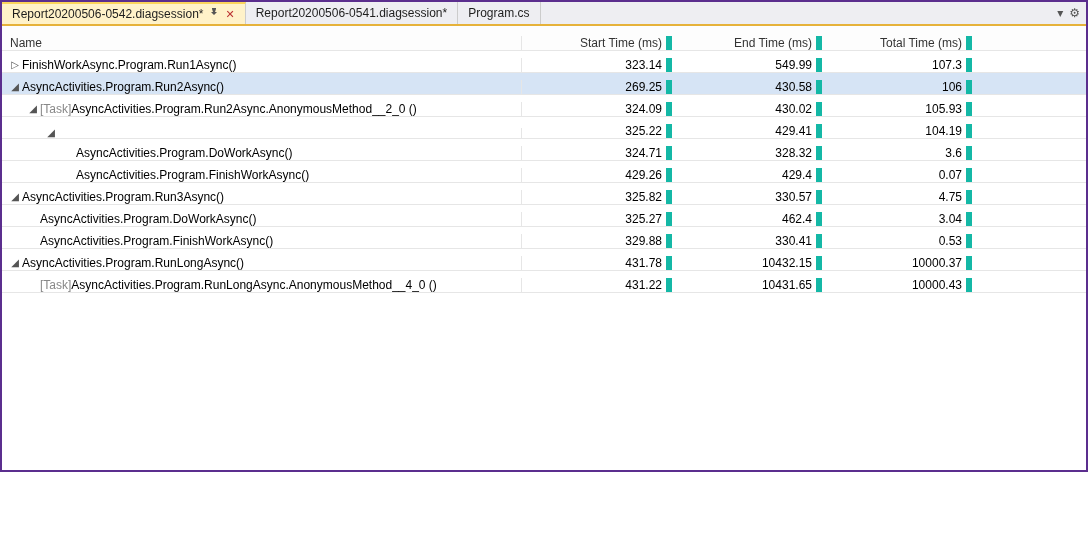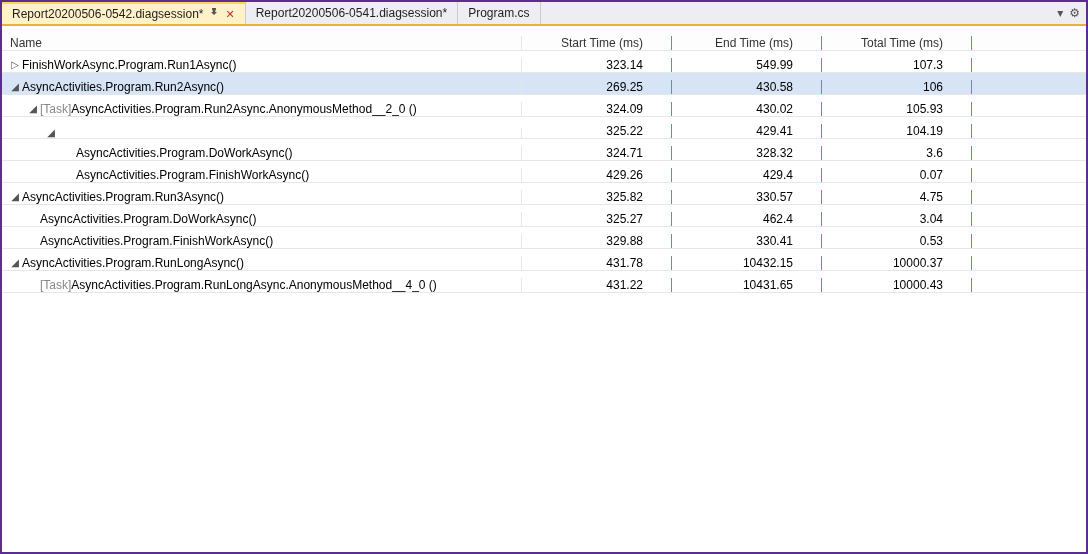--- a/index.html
+++ b/index.html
@@ -8,21 +8,21 @@
     width: 1088px;
     height: 554px;
     font-family: "Segoe UI", Tahoma, sans-serif;
     font-size: 12px;
     background: #fff;
     overflow: hidden;
     box-sizing: border-box;
   }
   .frame {
     width: 1088px;
-    height: 554px;
+    height: 472px;
     border: 2px solid #5b2e8e;
     box-sizing: border-box;
     display: flex;
     flex-direction: column;
     background: #fff;
   }
   .tabbar {
     height: 22px;
     background: #eeeef2;
     display: flex;
@@ -92,23 +92,23 @@
     display: flex;
     align-items: center;
     overflow: hidden;
     text-overflow: ellipsis;
     white-space: nowrap;
     border-right: 1px solid #e6e6e6;
   }
   .col-num {
     flex: 0 0 150px;
     text-align: right;
-    padding-right: 28px;
-    box-sizing: border-box;
-    border-right: 1px solid #14b8a6;
+    padding-right: 4px;
+    box-sizing: border-box;
+    border-right: 6px solid #14b8a6;
   }
   .header-row .col-name, .header-row .col-num {
     color: #333;
   }
   .row.selected {
     background: #d6e4f5;
   }
   .expander {
     display: inline-block;
     width: 10px;

